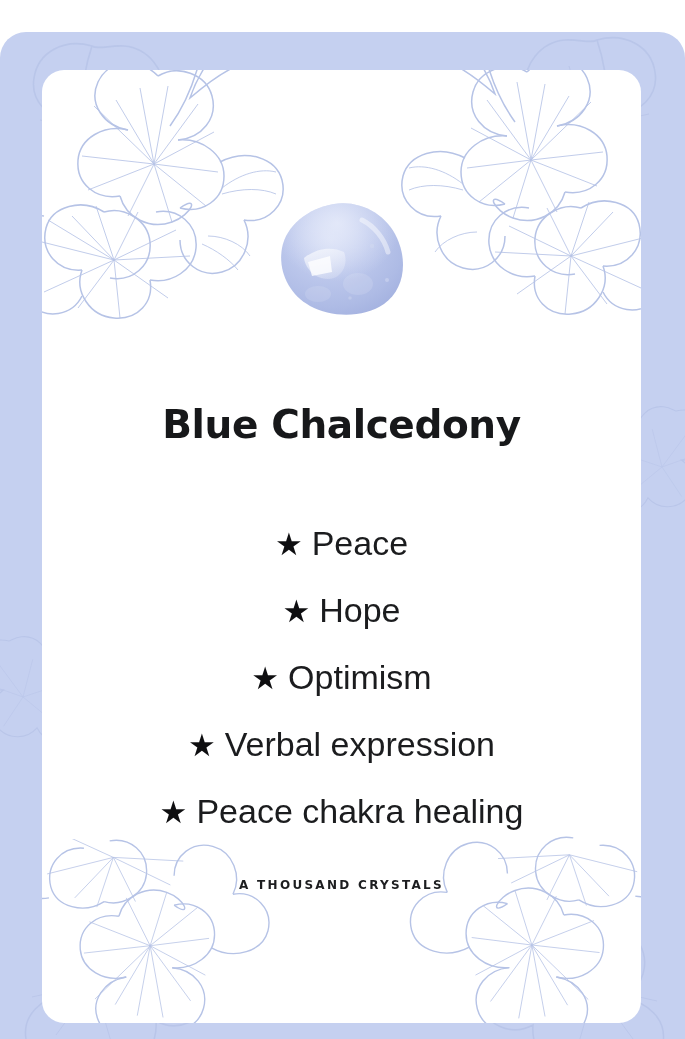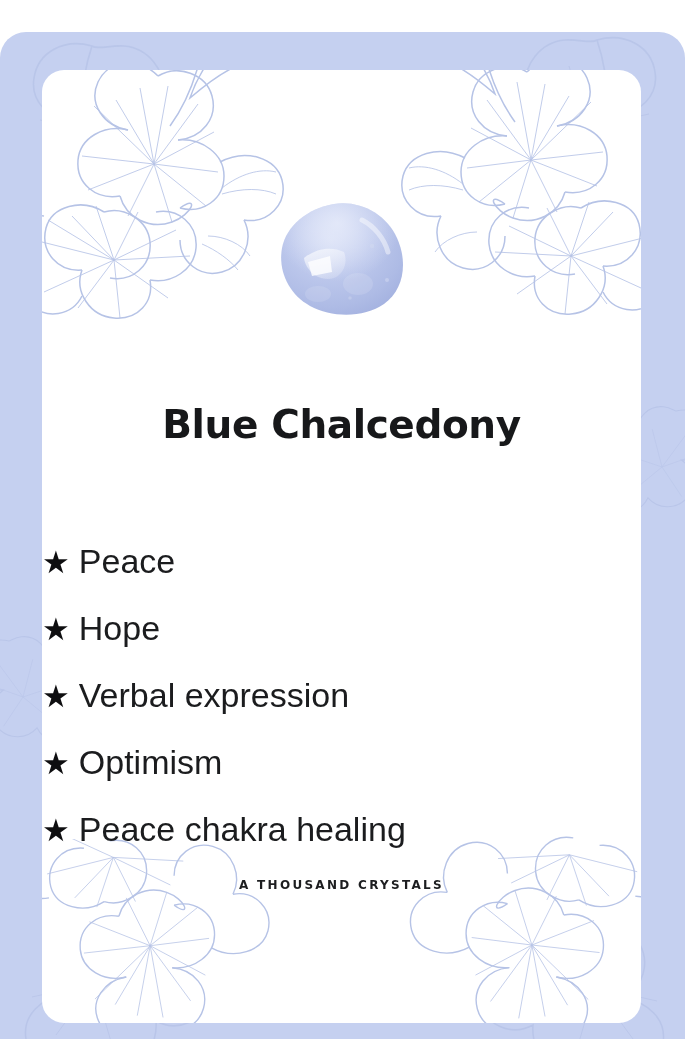--- a/index.html
+++ b/index.html
@@ -94,21 +94,22 @@
     letter-spacing: -0.4px;
     color: #17181a;
     font-family: "DejaVu Sans", "Liberation Sans", sans-serif;
   }
 
   
   .attrs {
     position: absolute;
     left: 0;
     right: 0;
-    top: 458px;
+    top: 440px;
+    text-align: center;
   }
   .attr-row {
     display: block;
     font-size: 34px;
     line-height: 66px;
     color: #1b1c1e;
     font-weight: 300;
     white-space: nowrap;
     font-family: "Liberation Sans", "DejaVu Sans", sans-serif;
   }
@@ -466,24 +467,24 @@
       <div class="title">Blue Chalcedony</div>
 
       <div class="attrs">
         <div class="attr-row">
           <span class="attr-star">★</span><span class="attr-label">Peace</span>
         </div>
         <div class="attr-row">
           <span class="attr-star">★</span><span class="attr-label">Hope</span>
         </div>
         <div class="attr-row">
-          <span class="attr-star">★</span><span class="attr-label">Verbal expression</span>
+          <span class="attr-star">★</span><span class="attr-label">Optimism</span>
         </div>
         <div class="attr-row">
-          <span class="attr-star">★</span><span class="attr-label">Optimism</span>
+          <span class="attr-star">★</span><span class="attr-label">Verbal expression</span>
         </div>
         <div class="attr-row">
           <span class="attr-star">★</span><span class="attr-label">Peace chakra healing</span>
         </div>
       </div>
 
       <div class="footer">A THOUSAND CRYSTALS</div>
 
     </div>
   </div>

